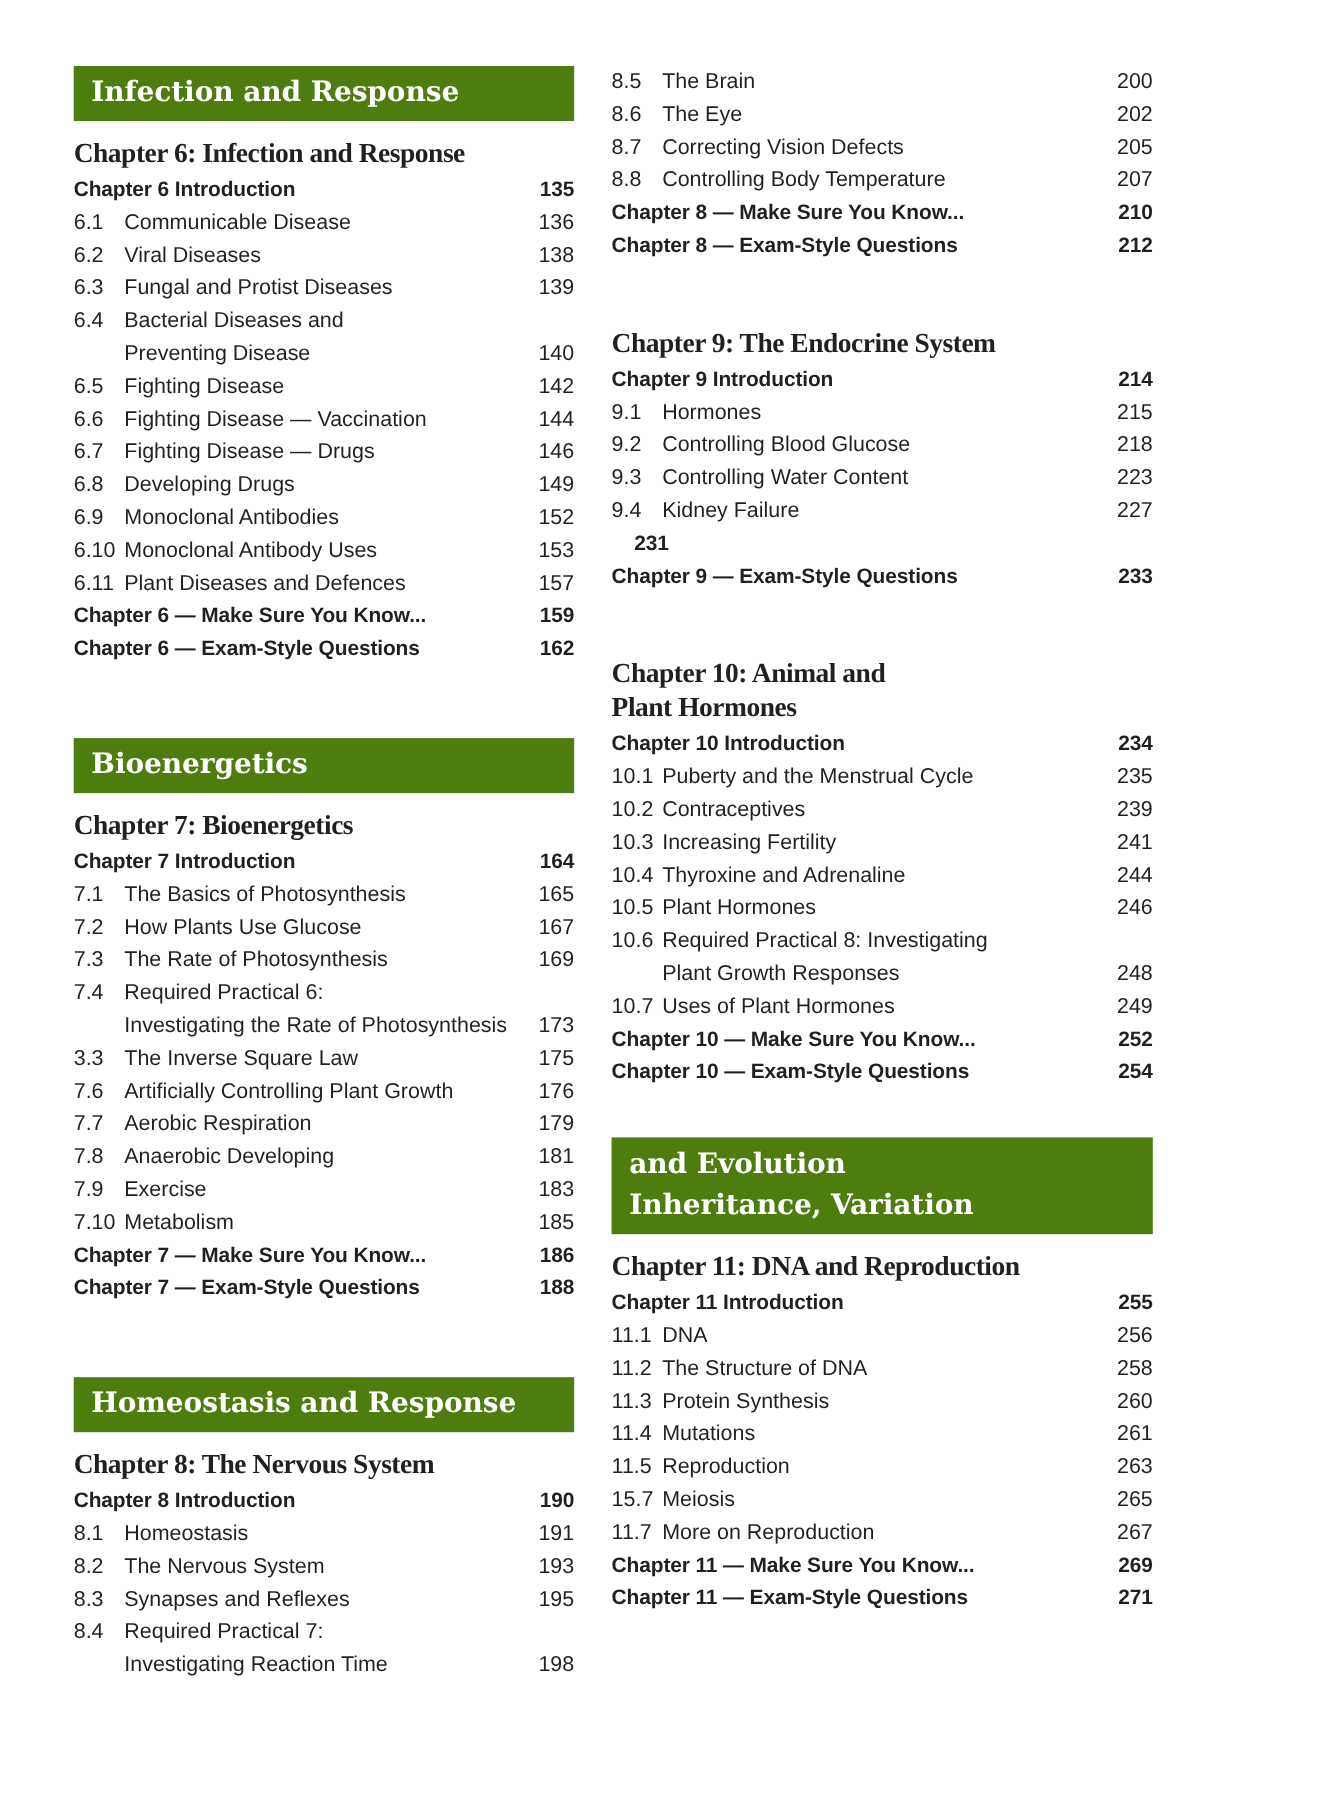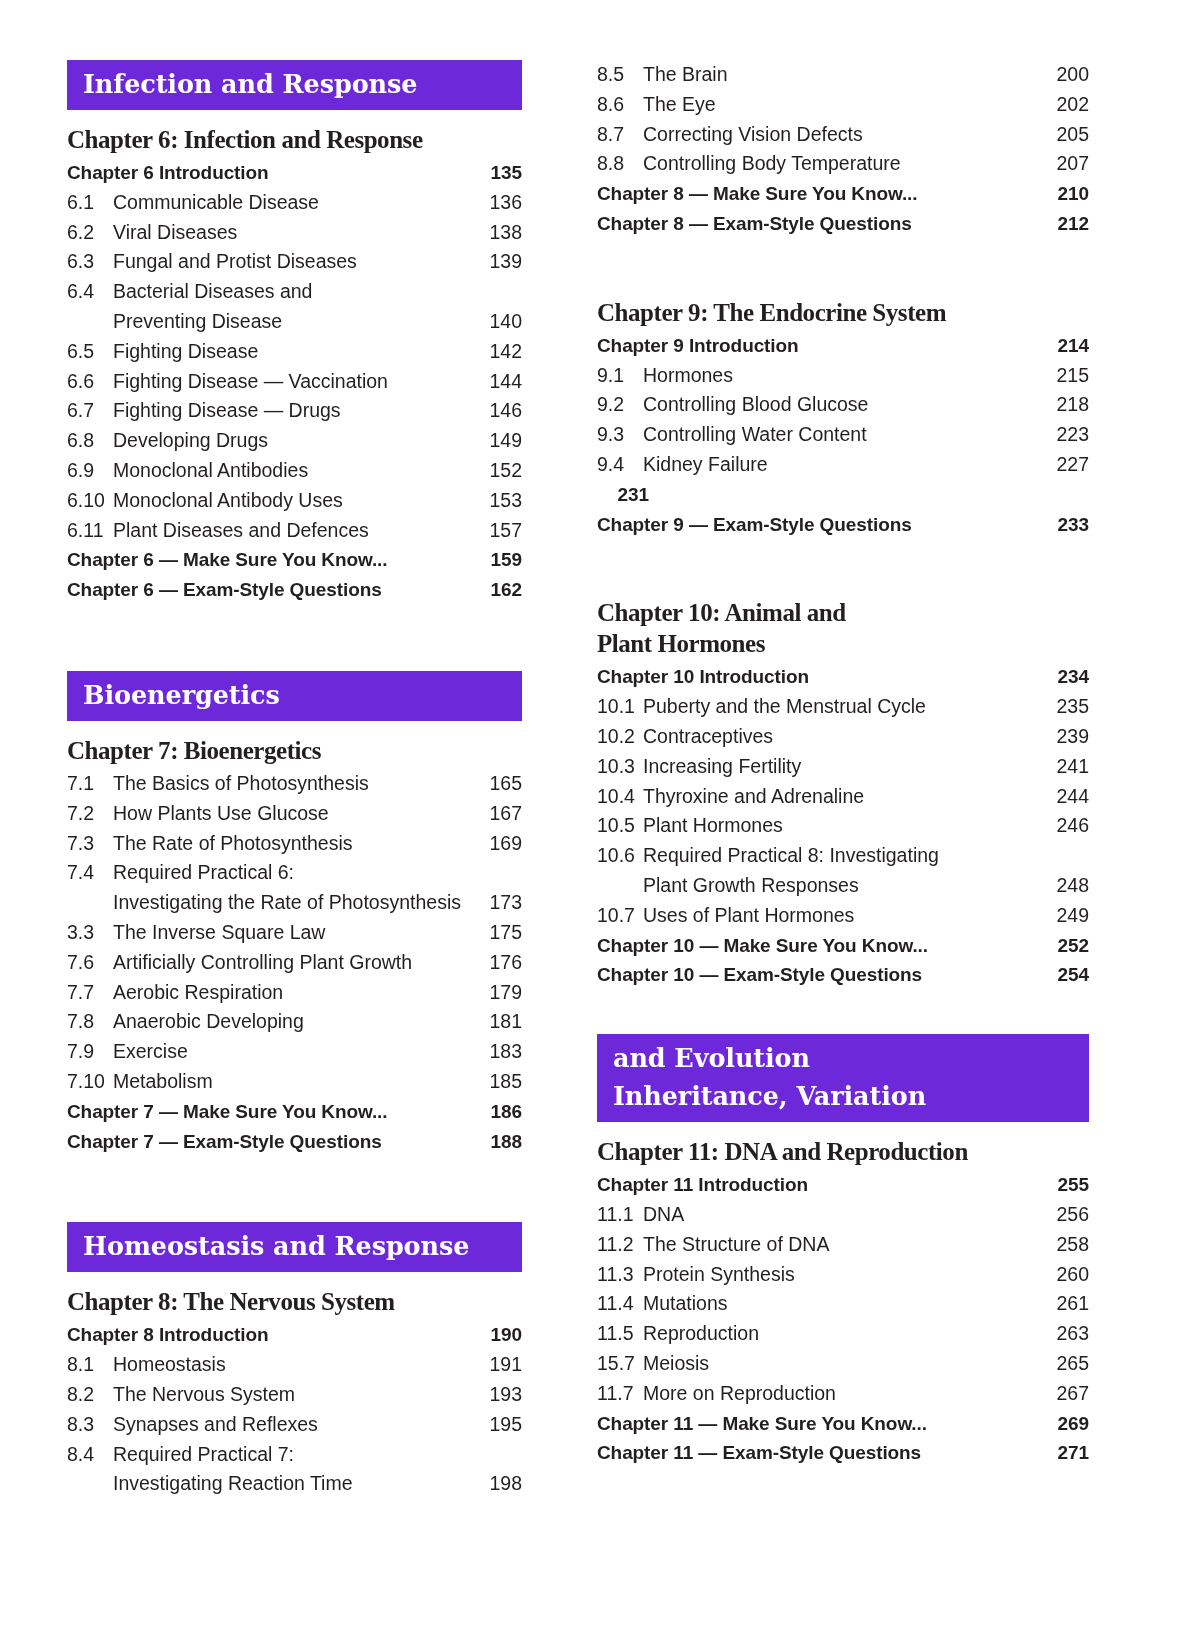--- a/index.html
+++ b/index.html
@@ -20,25 +20,25 @@
     position: absolute;
     inset: 0;
     padding: 0;
   }
 
   .col {
     position: absolute;
     top: 60px;
   }
   .col-left  { left: 67px;  width: 455px; }
-  .col-right { left: 597px; width: 492px; }
+  .col-right { left: 556px; width: 492px; }
 
   
   .banner {
-    background: #6d28d9;
+    background: #4d7c0f;
     color: #ffffff;
     font-family: "DejaVu Serif", serif;
     font-weight: bold;
     font-size: 25.5px;
     line-height: 38px;
     letter-spacing: -0.1px;
     padding: 5px 0 7px 16px;
     box-sizing: border-box;
   }
   .banner .bline { display: block; }
@@ -181,20 +181,25 @@
         <span class="txt">Chapter 6 — Exam-Style Questions</span>
         <span class="pg">162</span>
       </div>
       <div class="gap-lg"></div>
       <div class="banner">
         <span class="bline">Bioenergetics</span>
       </div>
       <div class="chapter-title">
         <span class="tline">Chapter 7: Bioenergetics</span>
       </div>
+      <div class="toc-row bold">
+        <span class="num"></span>
+        <span class="txt">Chapter 7 Introduction</span>
+        <span class="pg">164</span>
+      </div>
       <div class="toc-row">
         <span class="num">7.1</span>
         <span class="txt">The Basics of Photosynthesis</span>
         <span class="pg">165</span>
       </div>
       <div class="toc-row">
         <span class="num">7.2</span>
         <span class="txt">How Plants Use Glucose</span>
         <span class="pg">167</span>
       </div>

